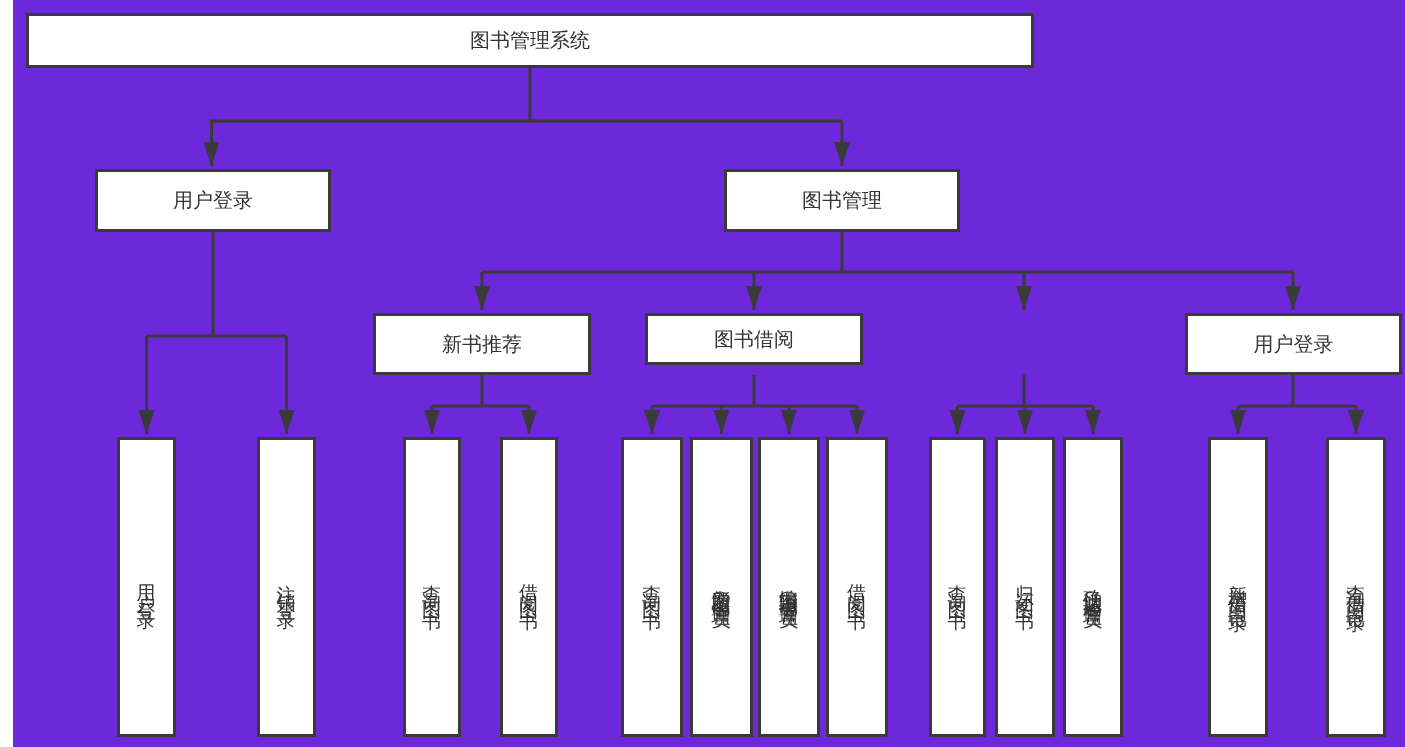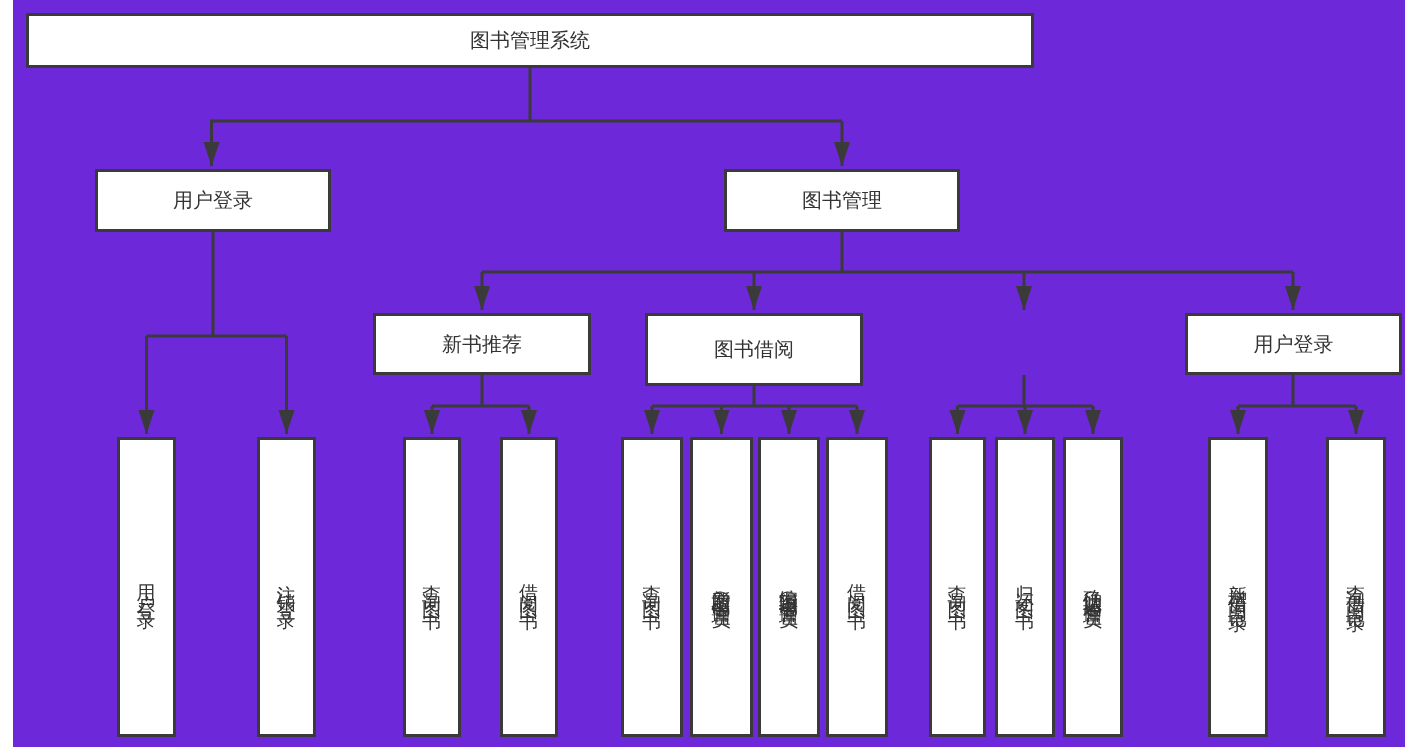--- a/index.html
+++ b/index.html
@@ -94,21 +94,21 @@
       <line x1="1343" y1="406" x2="1343" y2="434" marker-end="url(#arrow)"></line>
     </g>
   </svg>
 
   <div class="box" style="left:13px;top:13px;width:1008px;height:55px;">图书管理系统</div>
 
   <div class="box" style="left:82px;top:169px;width:236px;height:63px;">用户登录</div>
   <div class="box" style="left:711px;top:169px;width:236px;height:63px;">图书管理</div>
 
   <div class="box" style="left:360px;top:313px;width:218px;height:62px;">新书推荐</div>
-  <div class="box" style="left:632px;top:313px;width:218px;height:73px;">图书借阅</div>
+  <div class="box" style="left:632px;top:313px;width:218px;height:52px;">图书借阅</div>
   <div class="box" style="left:1172px;top:313px;width:217px;height:62px;">用户登录</div>
 
   <div class="box leaf" style="left:104px;top:437px;width:59px;height:300px;">用户登录</div>
   <div class="box leaf" style="left:244px;top:437px;width:59px;height:300px;">注销登录</div>
 
   <div class="box leaf" style="left:390px;top:437px;width:58px;height:300px;">查询图书</div>
   <div class="box leaf" style="left:487px;top:437px;width:58px;height:300px;">借阅图书</div>
 
   <div class="box leaf" style="left:608px;top:437px;width:62px;height:300px;">查询图书</div>
   <div class="box leaf" style="left:677px;top:437px;width:63px;height:300px;letter-spacing:3px;">新增图书（管理员）</div>

